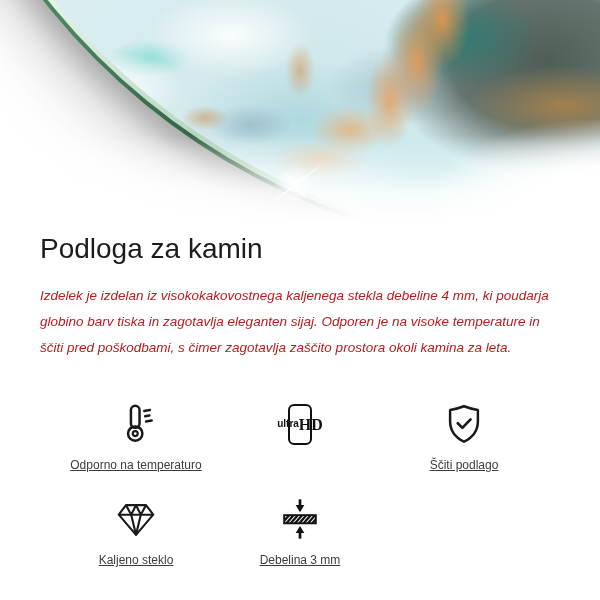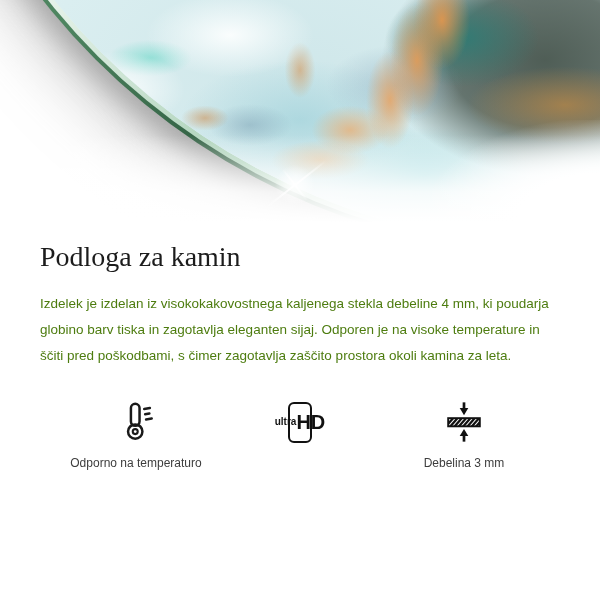--- a/index.html
+++ b/index.html
@@ -60,38 +60,38 @@
   .sparkle .glow { position:absolute; inset:0;
                    background:radial-gradient(circle, rgba(255,255,255,.95) 0%,
                               rgba(255,255,255,.5) 30%, rgba(255,255,255,0) 62%); }
   .sparkle .ray1, .sparkle .ray2 { position:absolute; left:50%; top:50%; height:2px;
                    background:linear-gradient(to right, rgba(255,255,255,0), #fff 45%, #fff 55%, rgba(255,255,255,0)); }
   .sparkle .ray1 { width:78px; transform:translate(-50%,-50%) rotate(-38deg); }
   .sparkle .ray2 { width:40px; transform:translate(-50%,-50%) rotate(52deg); }
 
   
   .content { padding:0 40px; }
-  h1 { font-family:Liberation Serif, serif; font-weight:400;
-       font-size:28px; line-height:37px; color:#1c1c1c; margin:8px 0 16px; }
+  h1 { font-family:Liberation Sans, sans-serif; font-weight:400;
+       font-size:28px; line-height:37px; color:#1c1c1c; margin:0 0 16px; }
   h1 span { display:block; }
-  .intro { font-size:13.5px; line-height:26px; color:#4d7c0f; max-width:548px;
-           margin-bottom:28px; }
+  .intro { font-size:13.5px; line-height:26px; color:#b91c1c; max-width:548px;
+           margin-bottom:38px;font-style:italic; }
 
   .features { display:grid; grid-template-columns:repeat(3,1fr); row-gap:22px;
               margin:0 14px; }
   .feature { display:flex; flex-direction:column; align-items:center; text-align:center; }
   .icon-box { height:50px; display:flex; align-items:center; justify-content:center;
               margin-bottom:9px; color:#1a1a1a; }
-  .feature .label { font-size:12px; color:#3d3d3d; }
+  .feature .label { font-size:12px; color:#3d3d3d;text-decoration:underline; }
 
   .uhd { width:24px; height:41px; border:2.5px solid #111; border-radius:6px;
          display:flex; flex-direction:row; align-items:center; justify-content:center;
          color:#111; }
   .uhd .t { font-size:10px; font-weight:700; line-height:10px; }
-  .uhd .b { font-size:20px; font-weight:700; line-height:15px; }
+  .uhd .b { font-size:16px; font-weight:700; line-height:15px;font-family:Liberation Serif, serif; }
 
   svg.icon { display:block; }
 </style>
 </head>
 <body>
 
 <div class="hero">
   <div class="disc-shadow"></div>
   <div class="edge-outer"></div>
   <div class="edge-inner"></div>
@@ -132,21 +132,41 @@
 
     <div class="feature">
       <div class="icon-box">
         <div class="uhd">
           <span class="t">ultra</span>
           <span class="b">HD</span>
         </div>
       </div>
     </div>
 
+    <div class="feature">
+      <div class="icon-box">
+        <svg class="icon" width="46" height="46" viewBox="0 0 48 48" fill="none" stroke="#1a1a1a" stroke-width="2.6" stroke-linecap="round" stroke-linejoin="round">
+          <path d="M24 5.5 C28.5 7.3 33.5 8.6 38.5 9.3 L38.5 21 C38.5 31.5 32.7 38.1 24 42.5 C15.3 38.1 9.5 31.5 9.5 21 L9.5 9.3 C14.5 8.6 19.5 7.3 24 5.5 Z"></path>
+          <path d="M17.5 23.2 L22.3 28 L30.8 19.2" stroke-width="2.8"></path>
+        </svg>
+      </div>
+      <div class="label">Ščiti podlago</div>
+    </div>
 
+    <div class="feature">
+      <div class="icon-box">
+        <svg class="icon" width="46" height="46" viewBox="0 0 48 48" fill="none" stroke="#1a1a1a" stroke-width="2.2" stroke-linejoin="round">
+          <path d="M13.5 9.5 L34.5 9.5 L42 19.5 L24 40.5 L6 19.5 Z"></path>
+          <path d="M6 19.5 L42 19.5"></path>
+          <path d="M13.5 9.5 L19 19.5 L24 9.5 L29 19.5 L34.5 9.5"></path>
+          <path d="M19 19.5 L24 40.5 L29 19.5"></path>
+        </svg>
+      </div>
+      <div class="label">Kaljeno steklo</div>
+    </div>
 
 
     <div class="feature">
       <div class="icon-box">
         <svg class="icon" width="46" height="46" viewBox="0 0 48 48" fill="none">
           <defs>
               <clipPath id="barclip">
                 <rect x="7.5" y="20" width="33" height="8.5"></rect>
               </clipPath>
             </defs>

